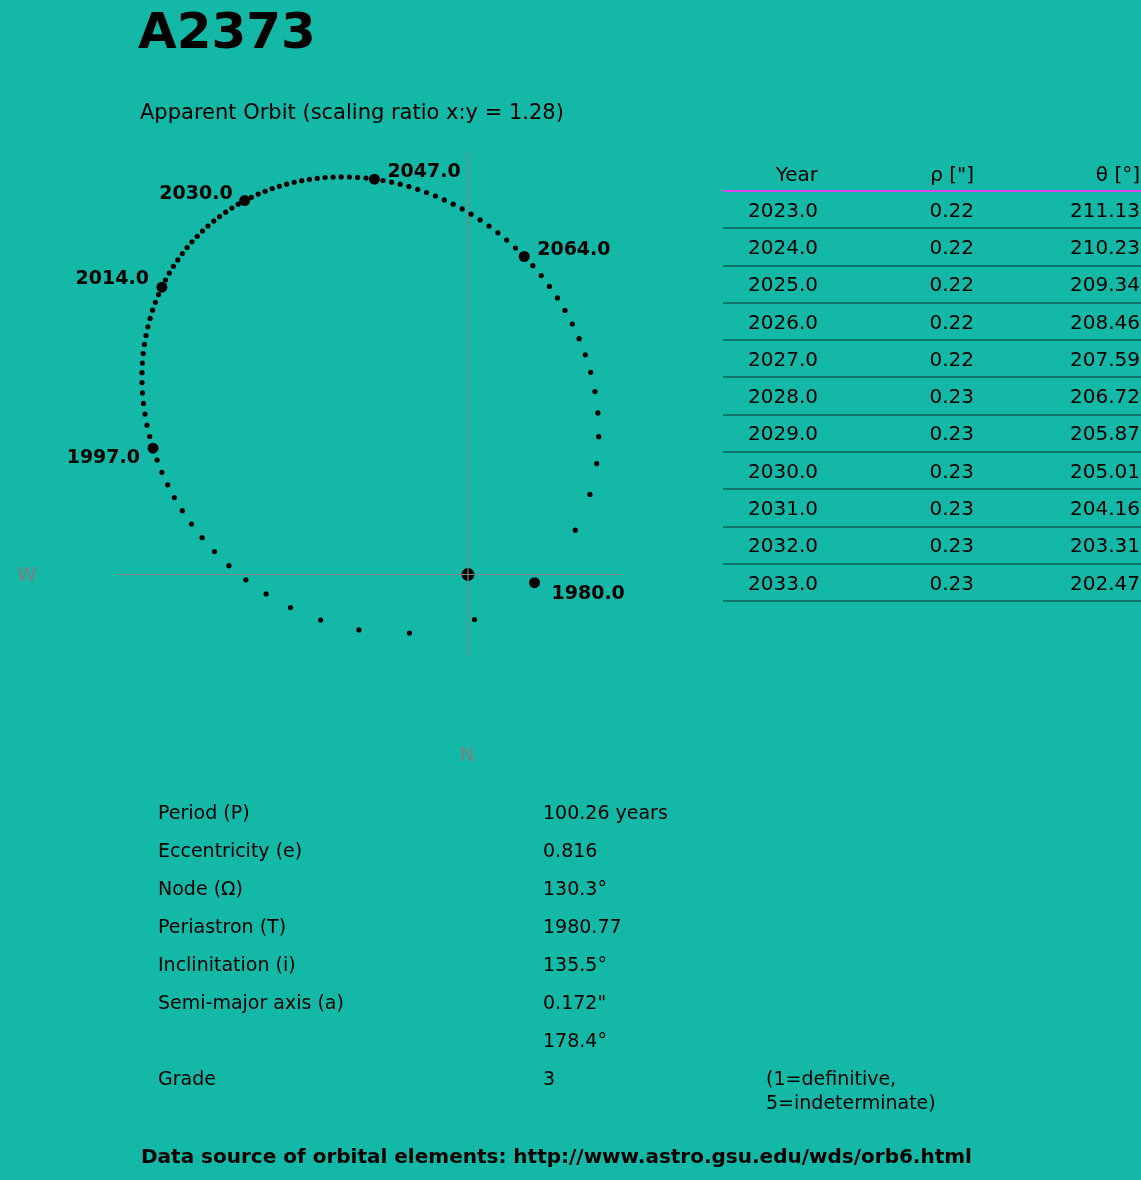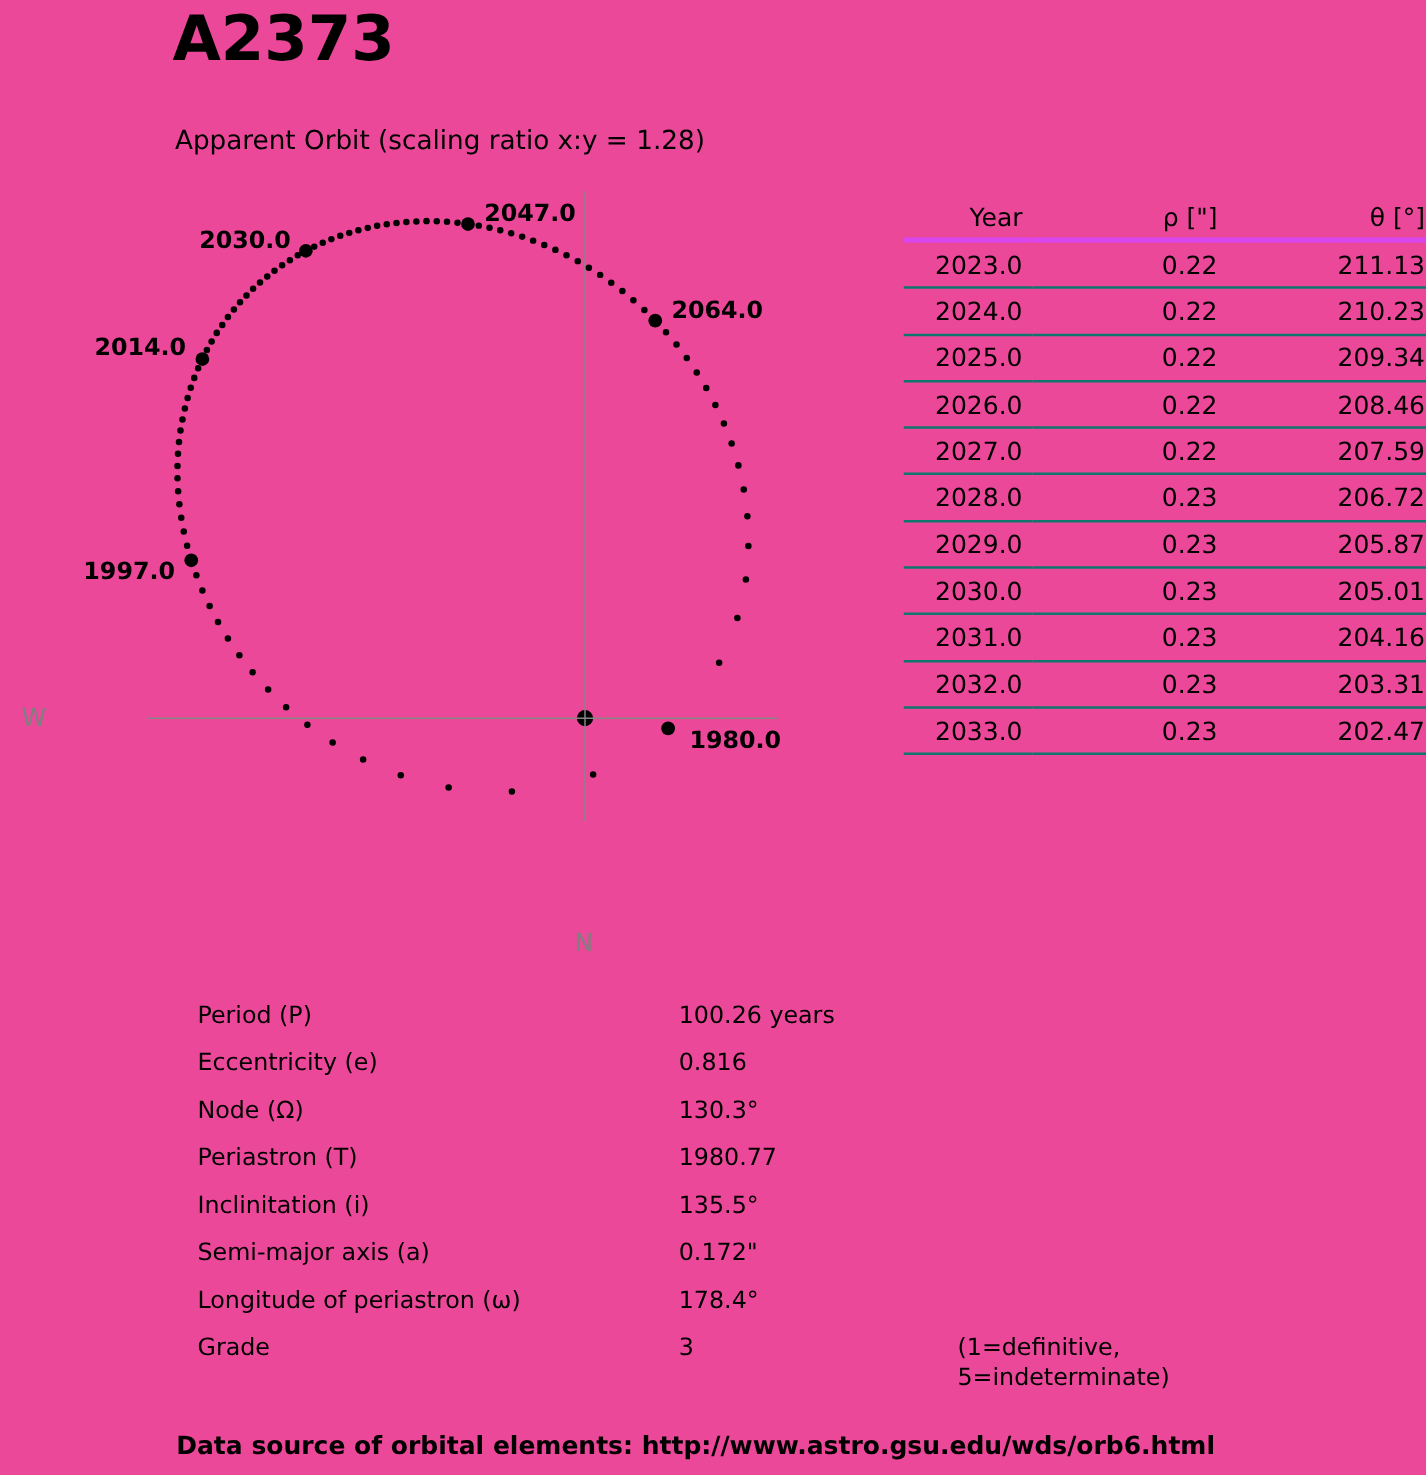--- a/index.html
+++ b/index.html
@@ -1,23 +1,23 @@
 <!DOCTYPE html>
 <html><head>
 <meta charset="utf-8">
 <style>
   html,body{margin:0;padding:0;background:#fff;}
-  .canvas{position:relative;width:1141px;height:1180px;background:#ec4899;
+  .canvas{position:relative;width:1141px;height:1180px;background:#14b8a6;
           font-family:"DejaVu Sans","Liberation Sans",sans-serif;color:#000;overflow:hidden;}
   .page-title{position:absolute;left:138px;top:6px;font-size:50px;font-weight:bold;line-height:1.0;}
   .page-subtitle{position:absolute;left:140px;top:100px;font-size:21px;font-weight:normal;}
   .orbit-svg{position:absolute;left:0;top:0;}
   .eph-table{position:absolute;left:723px;top:157px;width:403px;border-collapse:collapse;
              font-size:20px;table-layout:fixed;}
-  .eph-table th{font-weight:normal;height:33px;border-bottom:4px solid #d946ef;
+  .eph-table th{font-weight:normal;height:33px;border-bottom:2px solid #d946ef;
                 text-align:right;vertical-align:middle;padding:0;}
   .eph-table td{height:35.3px;border-bottom:2px solid #0f766e;text-align:right;
                 vertical-align:middle;padding:0;}
   .eph-table .c1{width:95px;}  .eph-table .c1 > span, .eph-table th.c1{padding-right:0;}
   .eph-table th.c1, .eph-table td.c1{padding-right:8px;}
   .eph-table th.c2, .eph-table td.c2{width:148px;padding-right:6px;}
   .eph-table th.c3, .eph-table td.c3{width:160px;padding-right:16px;}
   .elements{position:absolute;left:0;top:0;width:1141px;font-size:19px;}
   .el-row{position:absolute;left:0;width:978px;height:24px;line-height:24px;}
   .el-label{position:absolute;left:158px;}
@@ -233,21 +233,20 @@
       </div>
       <div class="el-row" style="top: 952px;">
         <span class="el-label">Inclinitation (i)</span>
         <span class="el-value">135.5°</span>
       </div>
       <div class="el-row" style="top: 990px;">
         <span class="el-label">Semi-major axis (a)</span>
         <span class="el-value">0.172"</span>
       </div>
       <div class="el-row" style="top: 1028px;">
-        <span class="el-label">Longitude of periastron (ω)</span>
         <span class="el-value">178.4°</span>
       </div>
       <div class="el-row" style="top: 1066px;">
         <span class="el-label">Grade</span>
         <span class="el-value">3</span>
         <span class="el-note">(1=definitive, 5=indeterminate)</span>
       </div>
     </div>
 
   <div class="page-footer">Data source of orbital elements: http://www.astro.gsu.edu/wds/orb6.html</div>

